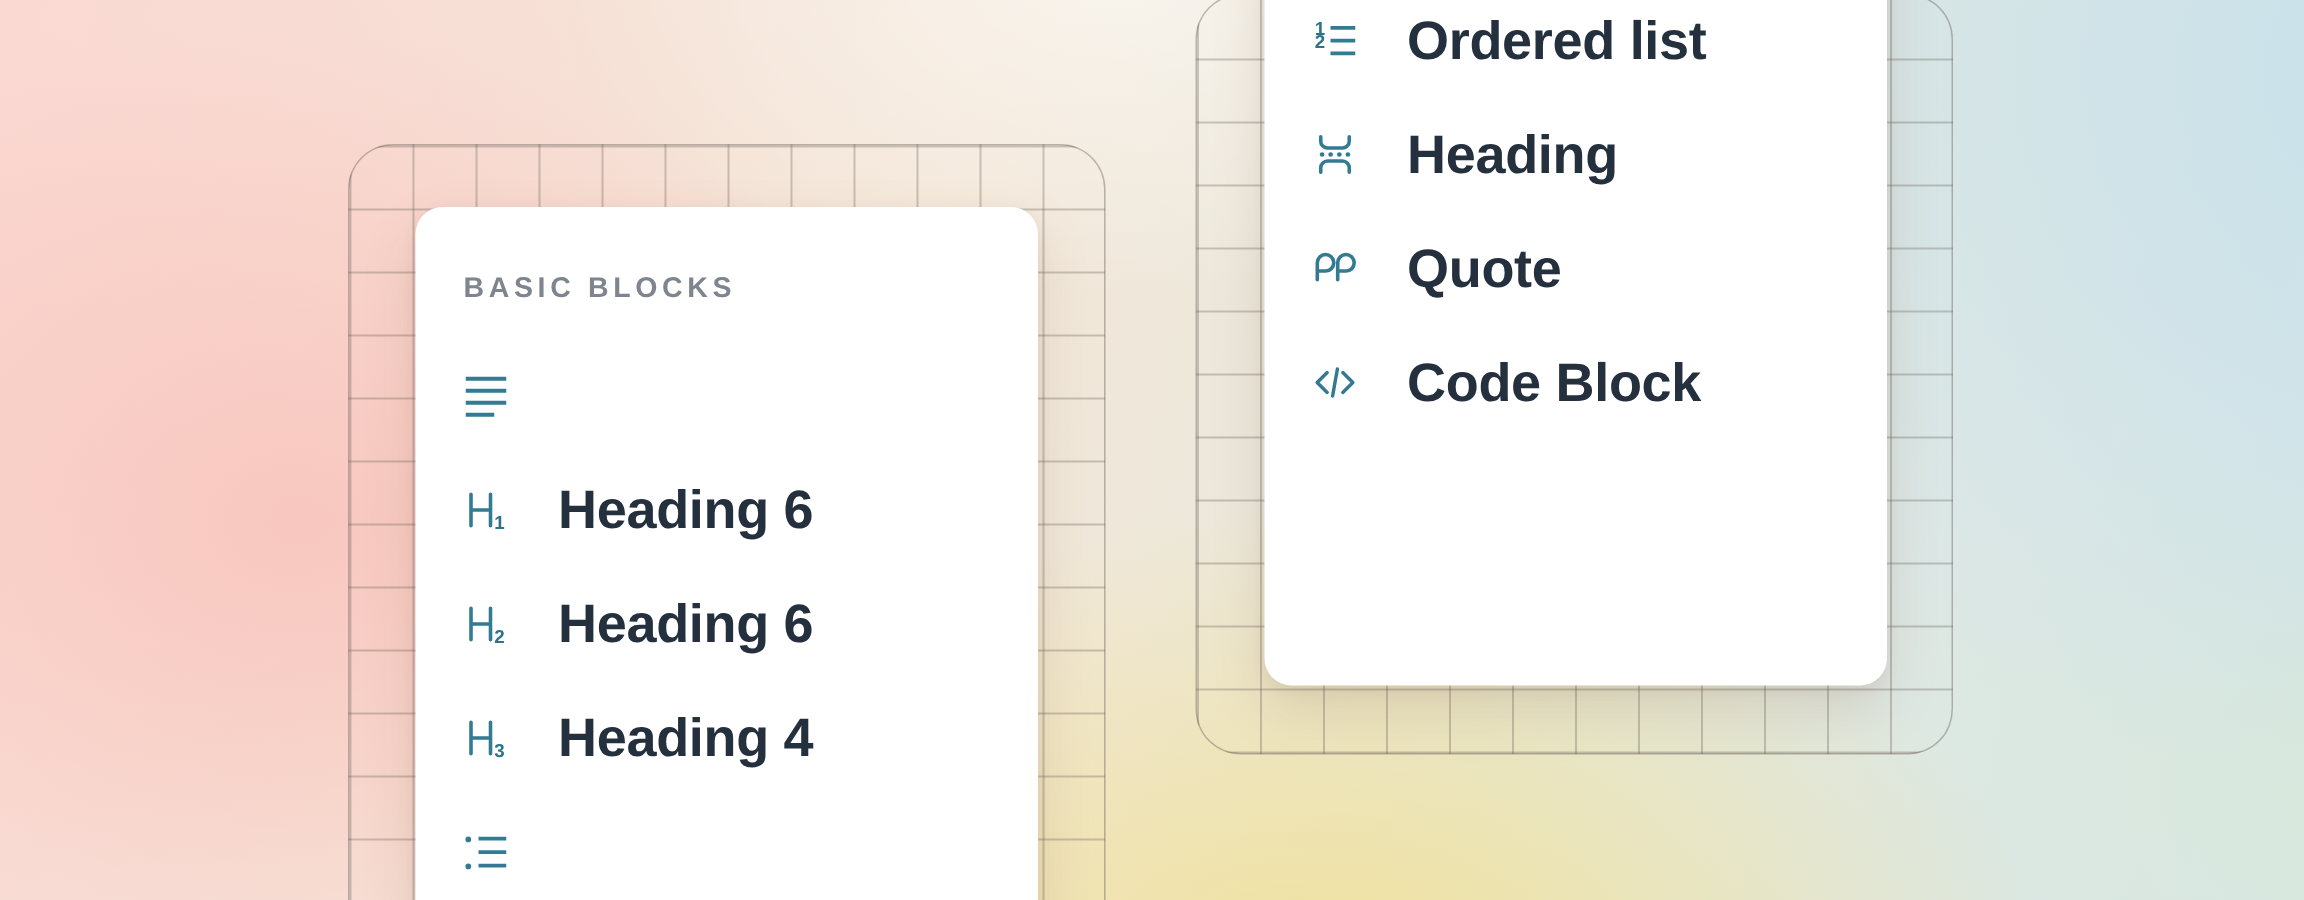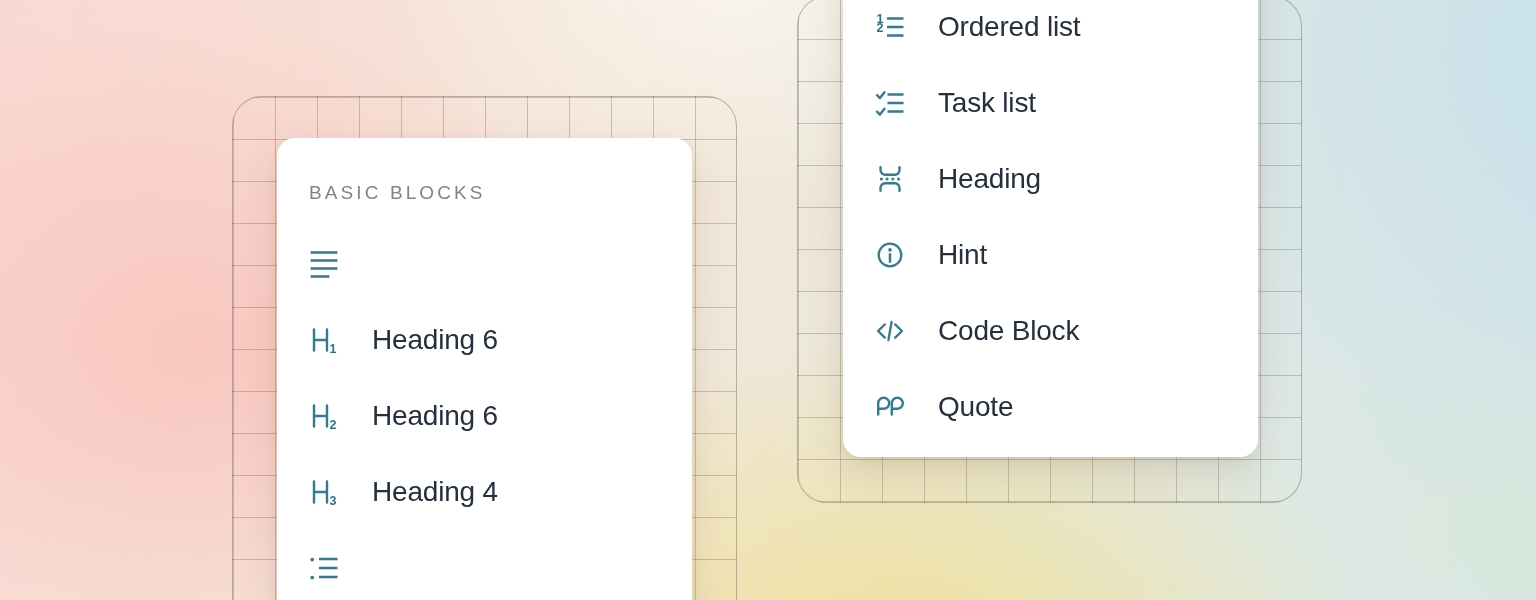--- a/index.html
+++ b/index.html
@@ -35,37 +35,37 @@
   .card {
     position:absolute; z-index:2;
     width:415px; background:#ffffff; border-radius:18px;
     box-shadow:0 16px 36px rgba(130,85,65,0.16), 0 3px 10px rgba(0,0,0,0.05);
     padding:44px 24px 24px 32px;
   }
   .card-left  { left:277px; top:138px;  height:540px; }
   .card-right { left:843px; top:-99px;  height:556px; padding-top:0; }
 
   .card-header {
-    font-size:19px; font-weight:400; letter-spacing:3.1px;
+    font-size:19px; font-weight:700; letter-spacing:3.1px;
     color:#7e858f; line-height:22px; height:22px;
   }
   .menu-items { margin-top:22px; }
   .card-right .menu-items { margin-top:88px; }
 
   .menu-item {
     height:76px; display:flex; align-items:center; cursor:pointer;
   }
   .menu-item .icon {
     width:30px; height:30px; flex:0 0 30px; display:flex;
     align-items:center; justify-content:center;
   }
   .menu-item .icon svg { width:30px; height:30px; display:block; }
   .menu-item .label {
     margin-left:33px;
-    font-size:28px; font-weight:400; letter-spacing:-0.2px;
+    font-size:36px; font-weight:700; letter-spacing:-0.2px;
     color:#25303e; white-space:nowrap;
   }
   .stroke { stroke:#337b92; fill:none; }
   .fillte { fill:#337b92; }
   .ico-digit { font:700 12.5px "Liberation Sans", sans-serif; fill:#2e738a; }
 </style>
 </head>
 <body>
 
 <div class="bg"></div>
@@ -146,78 +146,55 @@
           <g class="stroke" stroke-width="2.5">
               <path d="M12 6.5h16.5M12 15h16.5M12 23.5h16.5"></path>
             </g>
           <text class="ico-digit" x="1.5" y="11">1</text>
           <text class="ico-digit" x="1.5" y="20">2</text>
         </svg>
       </span>
       <span class="label">Ordered list</span>
     </div>
 
-    <div class="menu-item">
-      <span class="icon">
-        <svg viewBox="0 0 30 30">
-          <g class="stroke" stroke-width="2.5">
-              <path d="M12.5 6.5h16M12.5 15h16M12.5 23.5h16"></path>
-            </g>
-          <g class="stroke" stroke-width="2.4" stroke-linecap="round" stroke-linejoin="round">
-            <path d="M2 7.2l2.9 2.9 4.6-5.8M2 23.7l2.9 2.9 4.6-5.8"></path>
-          </g>
-        </svg>
-      </span>
-      <span class="label">Task list</span>
-    </div>
 
     <div class="menu-item">
       <span class="icon">
         <svg viewBox="0 0 30 30">
           <g class="stroke" stroke-width="2.4" stroke-linecap="round">
             <path d="M5.5 3.2v2.9a4.6 4.6 0 0 0 4.6 4.6h9.8a4.6 4.6 0 0 0 4.6-4.6V3.2"></path>
             <path d="M5.5 26.8v-2.9a4.6 4.6 0 0 1 4.6-4.6h9.8a4.6 4.6 0 0 1 4.6 4.6v2.9"></path>
           </g>
           <circle class="fillte" cx="6.4" cy="15" r="1.55"></circle>
           <circle class="fillte" cx="12.1" cy="15" r="1.55"></circle>
           <circle class="fillte" cx="17.9" cy="15" r="1.55"></circle>
           <circle class="fillte" cx="23.6" cy="15" r="1.55"></circle>
         </svg>
       </span>
       <span class="label">Heading</span>
     </div>
 
-    <div class="menu-item">
-      <span class="icon">
-        <svg viewBox="0 0 30 30">
-          <circle class="stroke" stroke-width="2.3" cx="15" cy="15" r="11.3"></circle>
-          <circle class="fillte" cx="15" cy="9.9" r="1.8"></circle>
-          <path class="stroke" stroke-width="2.5" stroke-linecap="round" d="M15 14.3v7.4"></path>
-        </svg>
-      </span>
-      <span class="label">Hint</span>
-    </div>
-
-    <div class="menu-item">
-      <span class="icon">
-        <svg viewBox="0 0 30 30">
-          <g class="stroke" stroke-width="2.3" stroke-linecap="round" stroke-linejoin="round">
-            <path d="M9.8 8.4 3.1 15l6.7 6.6M20.2 8.4 26.9 15l-6.7 6.6M16.6 6l-3.2 18"></path>
-          </g>
-        </svg>
-      </span>
-      <span class="label">Code Block</span>
-    </div>
 
     <div class="menu-item">
       <span class="icon">
         <svg viewBox="0 0 30 30">
           <g class="stroke" stroke-width="2.4" stroke-linecap="round" stroke-linejoin="round">
             <path d="M3.2 22.5V11.2a5.5 5.5 0 1 1 11 0 5.5 5.5 0 0 1-5.5 5.5H3.2"></path>
             <path d="M16.8 22.5V11.2a5.5 5.5 0 1 1 11 0 5.5 5.5 0 0 1-5.5 5.5h-5.5"></path>
           </g>
         </svg>
       </span>
       <span class="label">Quote</span>
     </div>
 
+    <div class="menu-item">
+      <span class="icon">
+        <svg viewBox="0 0 30 30">
+          <g class="stroke" stroke-width="2.3" stroke-linecap="round" stroke-linejoin="round">
+            <path d="M9.8 8.4 3.1 15l6.7 6.6M20.2 8.4 26.9 15l-6.7 6.6M16.6 6l-3.2 18"></path>
+          </g>
+        </svg>
+      </span>
+      <span class="label">Code Block</span>
+    </div>
+
   </div>
 </div>
 
 </body></html>

